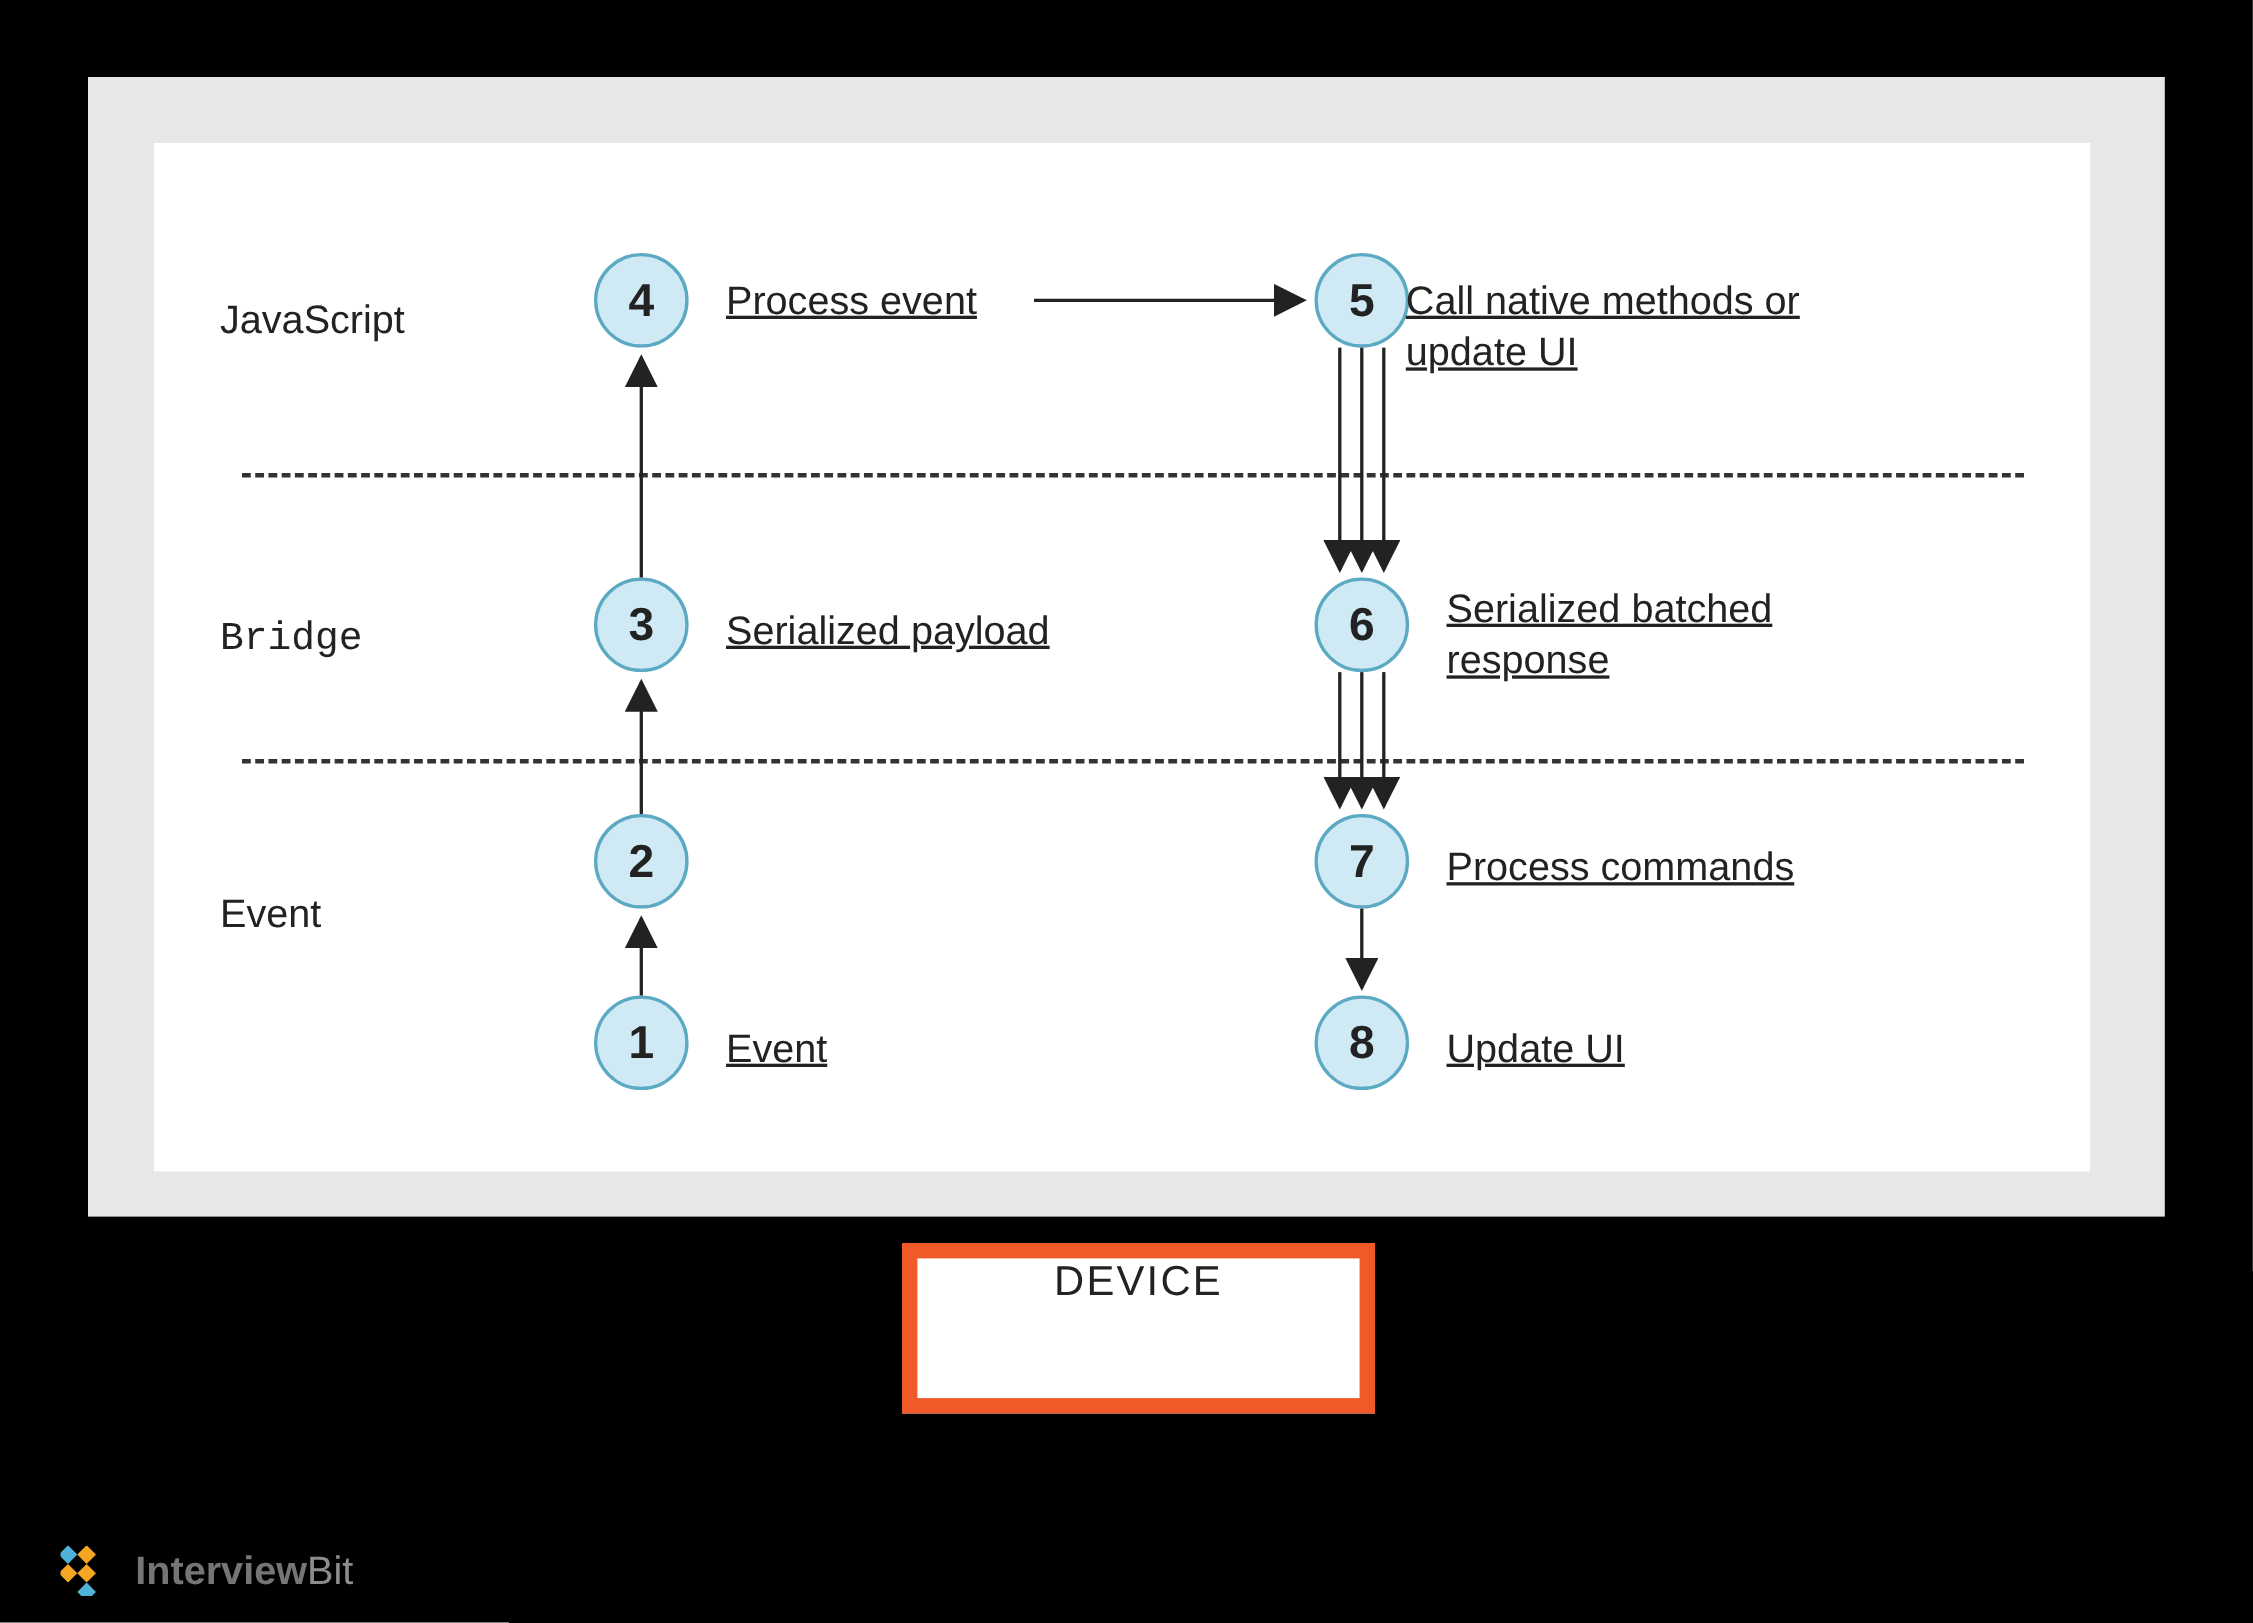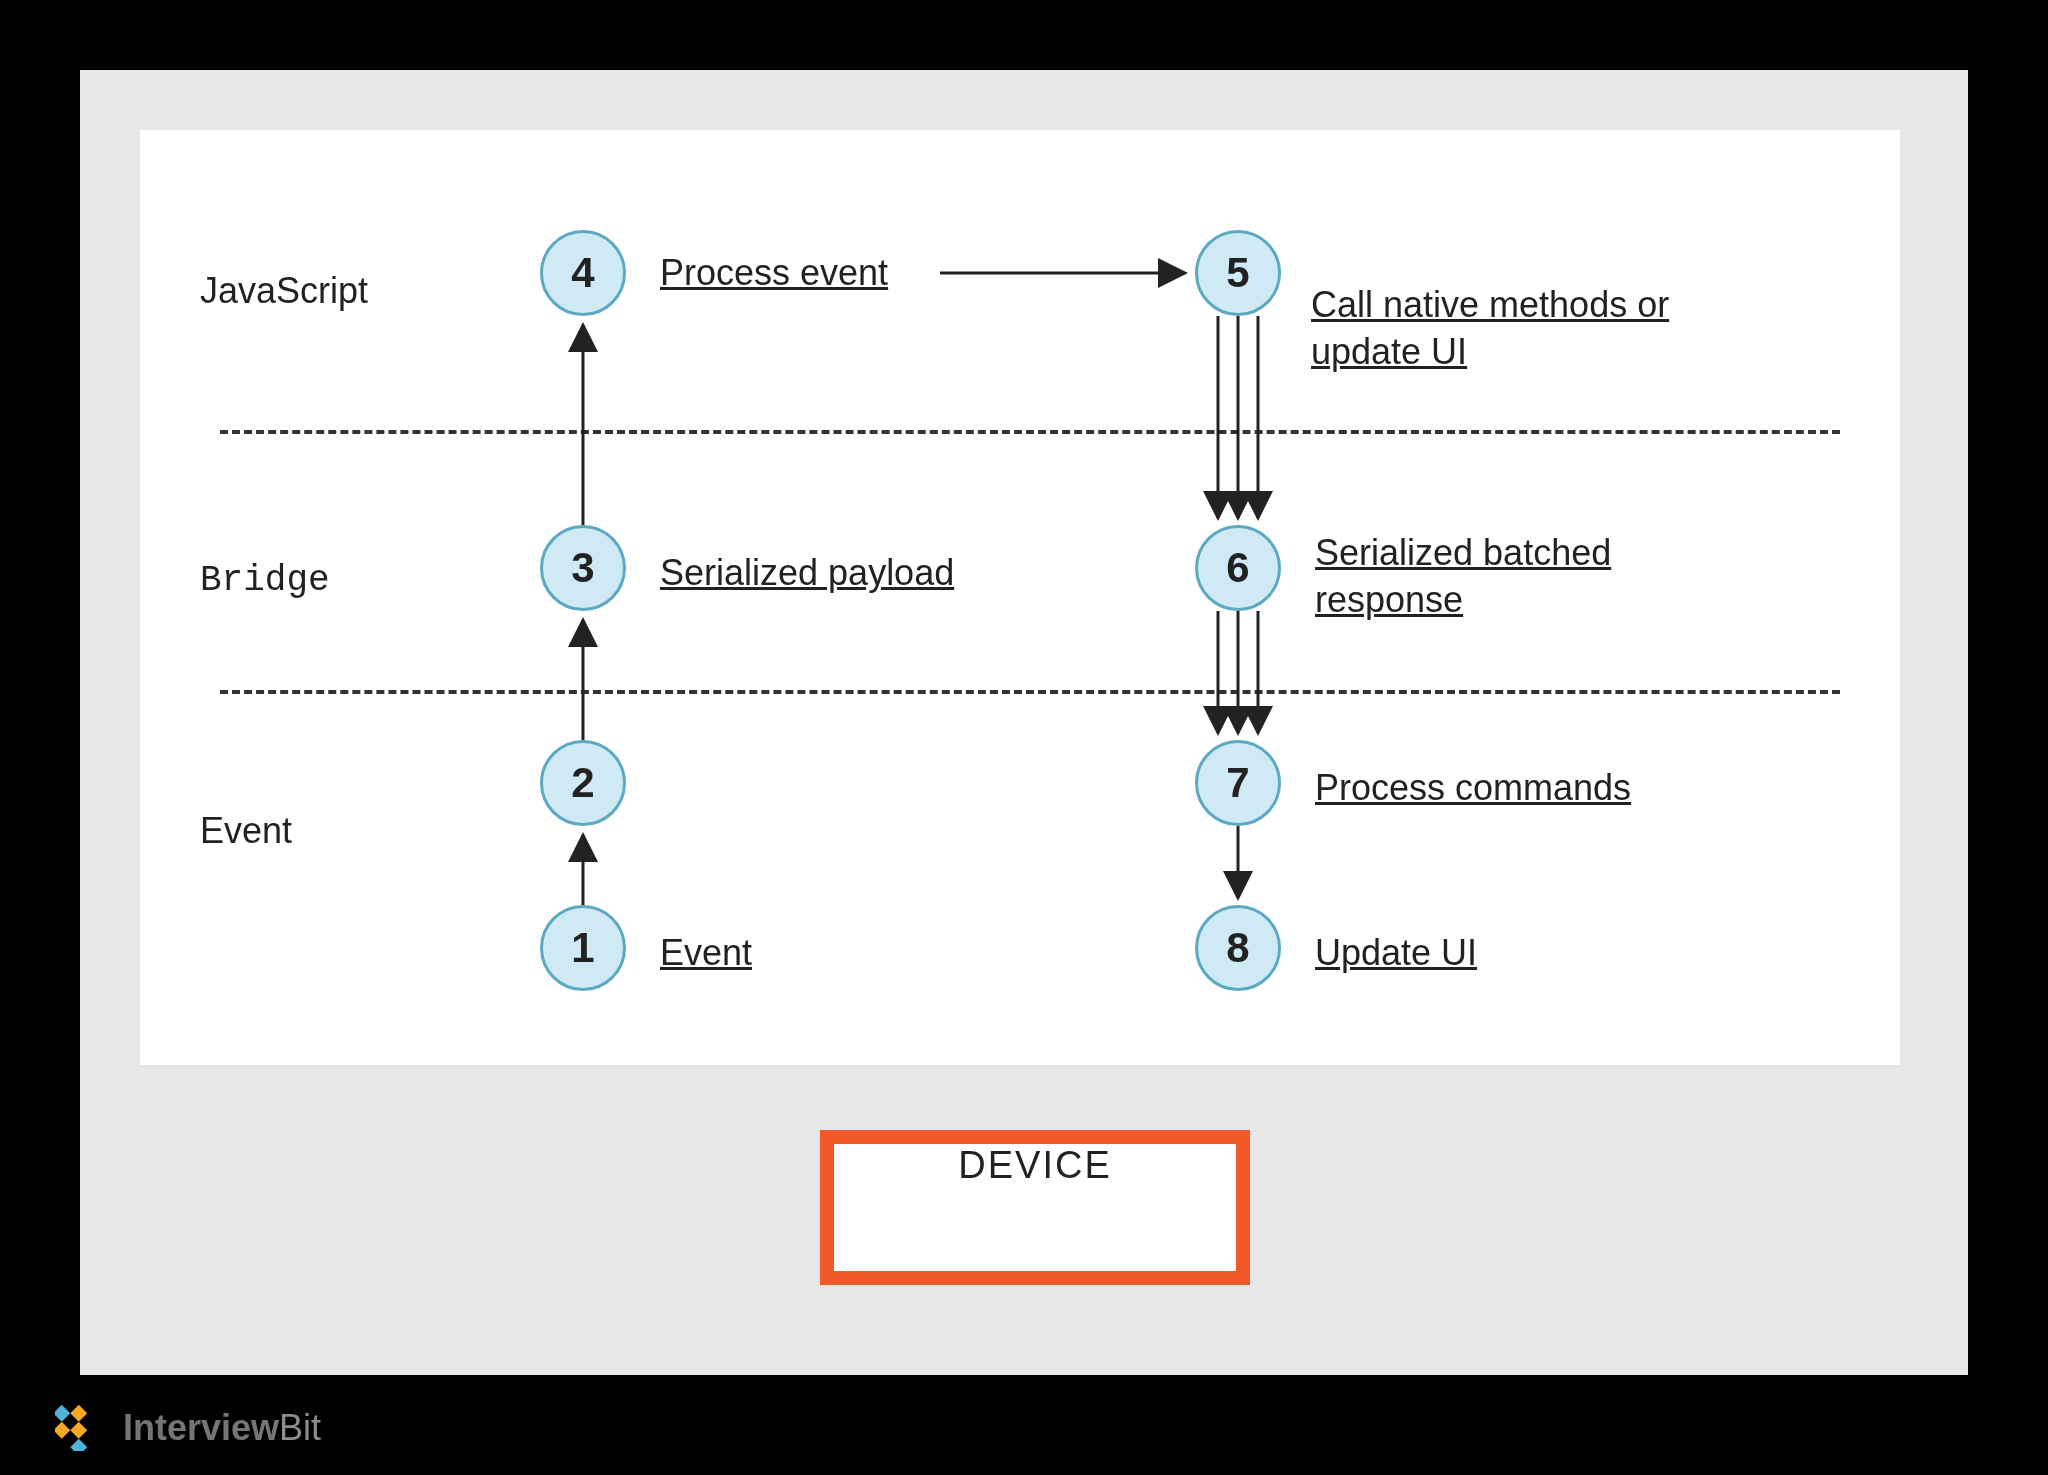--- a/index.html
+++ b/index.html
@@ -8,21 +8,21 @@
     font-family: -apple-system, BlinkMacSystemFont, 'Segoe UI', Helvetica, Arial, sans-serif;
     width: 2048px;
     height: 1475px;
     position: relative;
   }
   .outer-panel {
     position: absolute;
     left: 80px;
     top: 70px;
     width: 1888px;
-    height: 1305px;
+    height: 1036px;
     background: #e7e7e7;
   }
   .diagram-card {
     position: absolute;
     left: 60px;
     top: 60px;
     width: 1760px;
     height: 935px;
     background: #fff;
   }
@@ -125,21 +125,21 @@
       </div>
 
     <div class="node-circle" style="left: 400px; top: 775px;">
         <span>1</span>
       </div>
     <div class="node-label" style="left: 520px; top: 800px;">Event</div>
 
     <div class="node-circle" style="left: 1055px; top: 100px;">
         <span>5</span>
       </div>
-    <div class="node-label" style="left: 1171px; top: 120px; width: 420px; margin-top: 32px;">Call native methods or update UI</div>
+    <div class="node-label" style="left: 1138px; top: 120px; width: 420px;">Call native methods or update UI</div>
 
     <div class="node-circle" style="left: 1055px; top: 395px;">
         <span>6</span>
       </div>
     <div class="node-label" style="left: 1175px; top: 400px; width: 360px;">Serialized batched response</div>
 
     <div class="node-circle" style="left: 1055px; top: 610px;">
         <span>7</span>
       </div>
     <div class="node-label" style="left: 1175px; top: 635px;">Process commands</div>

